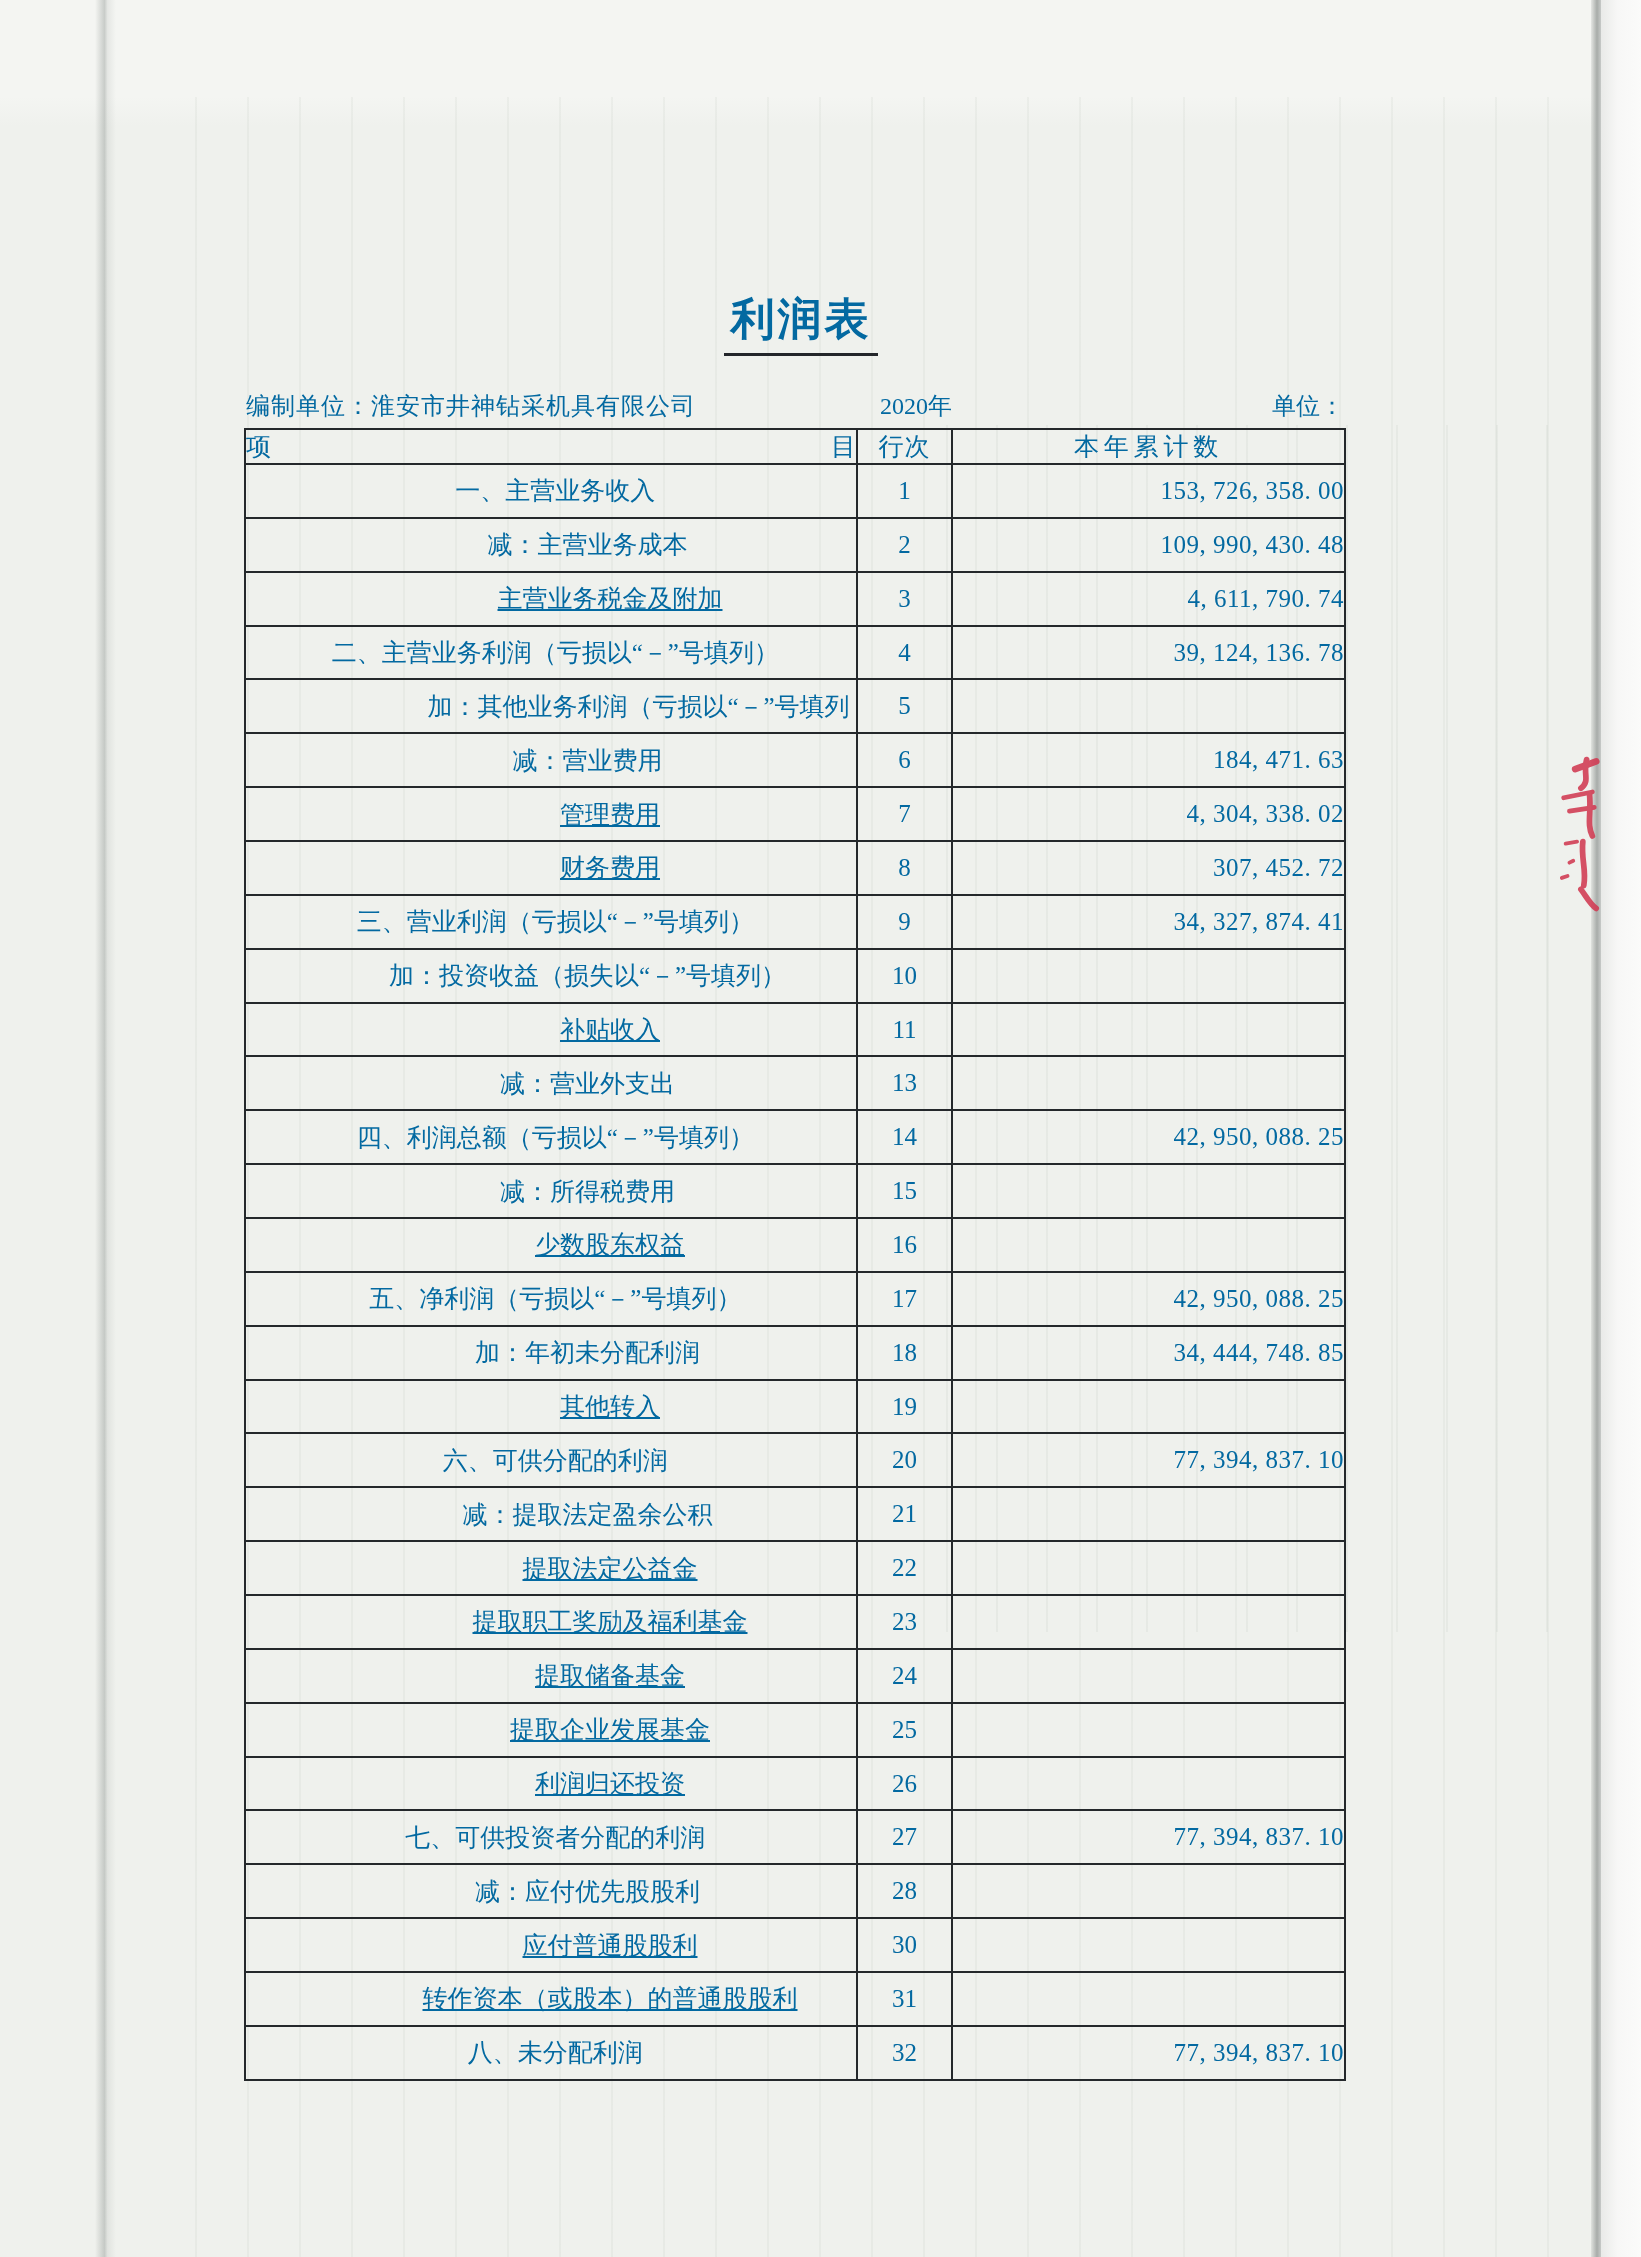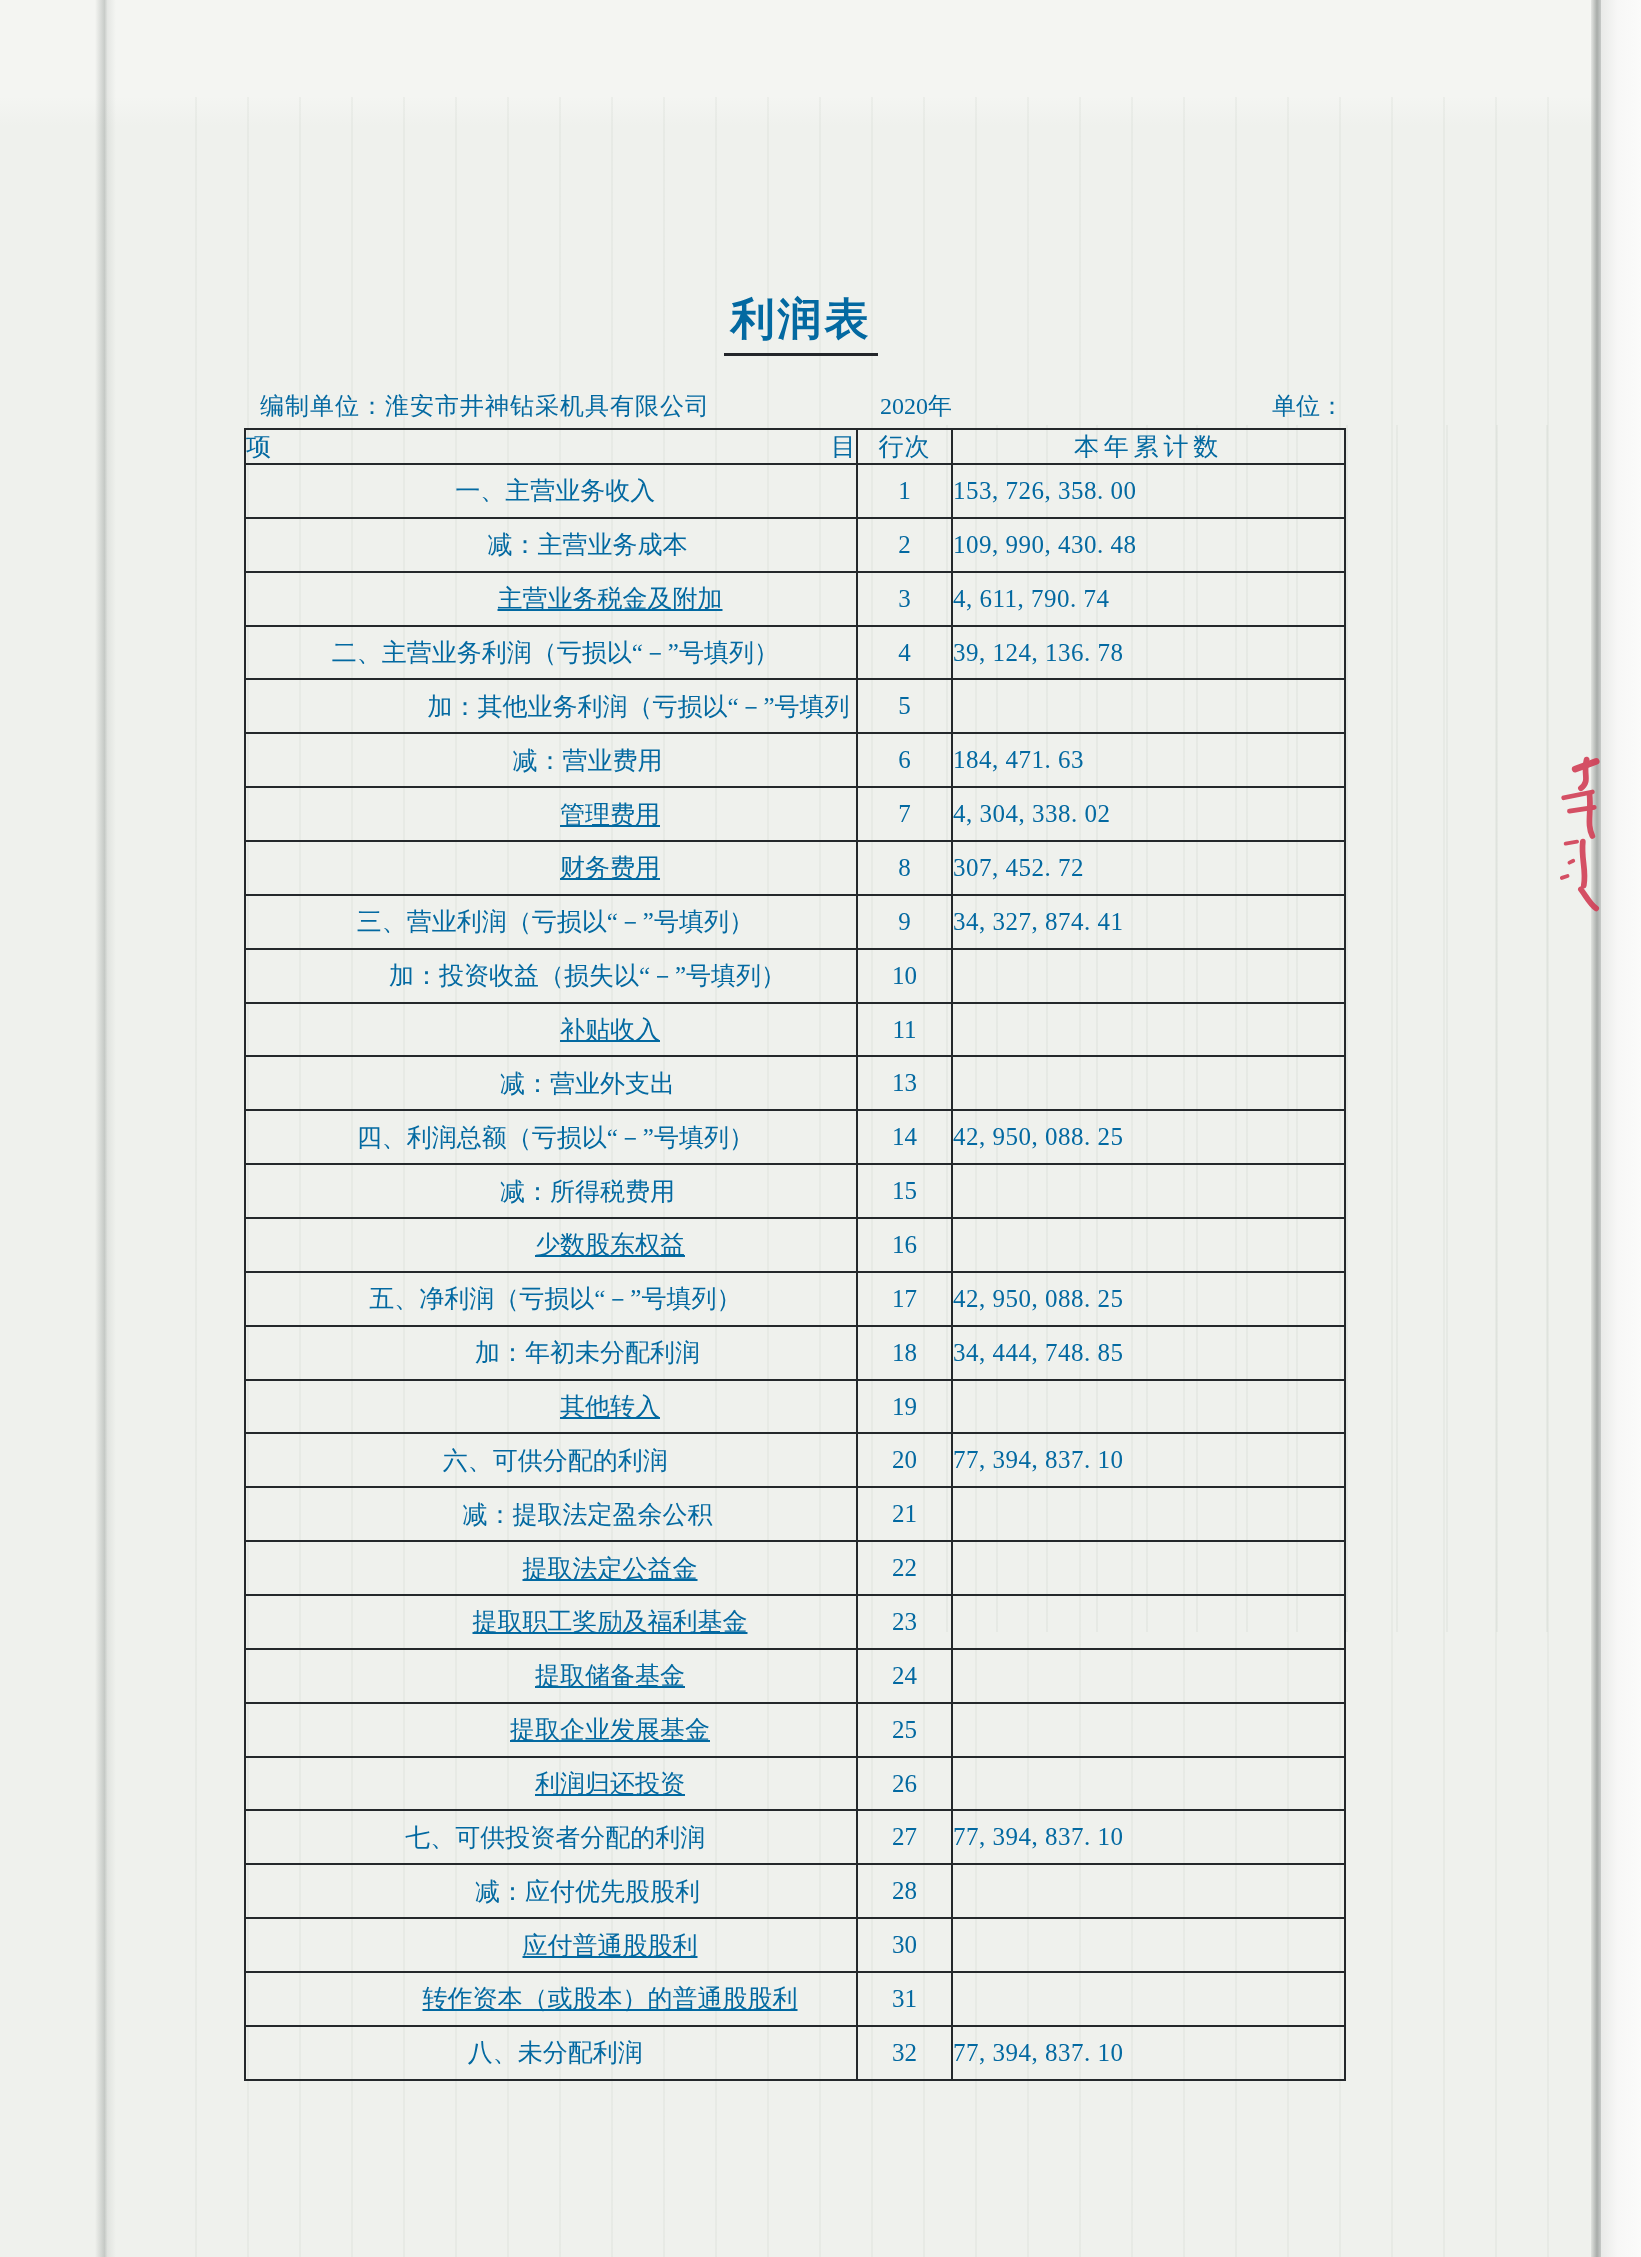--- a/index.html
+++ b/index.html
@@ -24,40 +24,40 @@
   .scan-bg{position:absolute;left:1601px;top:0;width:41px;height:2257px;
         background:linear-gradient(90deg,#e9eae8,#f7f7f6 40%,#fbfbfa);}
   
   .stamp{position:absolute;left:1558px;top:755px;width:42px;height:159px;overflow:hidden;opacity:.88;}
   
   .title{position:absolute;left:724px;top:290px;width:154px;text-align:center;
          font-size:44px;font-weight:bold;letter-spacing:2.9px;
          border-bottom:3.9px solid #23262a;padding-bottom:3.9px;}
   
   .meta{position:absolute;left:244px;top:390px;width:1100px;height:33px;font-size:24px;}
-  .meta .prep{position:absolute;left:16px;top:0;letter-spacing:1px;}
+  .meta .prep{position:absolute;left:2px;top:0;letter-spacing:1px;}
   .meta .year{position:absolute;left:636px;top:0;}
   .meta .unit{position:absolute;right:0;top:0;}
   
   table.sheet{position:absolute;left:244px;top:428px;width:1100px;height:1653px;
         border-collapse:collapse;table-layout:fixed;}
   table.sheet col.c-item{width:612px;} table.sheet col.c-line{width:95px;} table.sheet col.c-amt{width:393px;}
   table.sheet td,table.sheet th{border:2.9px solid #24282b;font-weight:normal;
         font-size:25px;overflow:hidden;white-space:nowrap;padding:0;}
   th.h-item{padding:0 198px 0 185px;} 
   .h-item-inner{display:flex;justify-content:space-between;}
   th.h-line{text-align:center;letter-spacing:1px;}
   th.h-amt{text-align:center;letter-spacing:4.8px;}
   td.item{text-align:center;}
   td.item.i0{padding-left:8.7px;}
   td.item.i1{padding-left:73px;}
   td.item.i2{padding-left:118px;text-decoration:underline;}
   td.item.i3{padding-left:175px;}
   td.line{text-align:center;font-size:24px;}
-  td.amt{text-align:left;padding-right:15.4px;font-size:25px;letter-spacing:0.5px;}
+  td.amt{text-align:right;padding-right:15.4px;font-size:25px;letter-spacing:0.5px;}
 </style>
 </head>
 <body>
 
 <div class="stage">
   <div class="paper"></div>
   <div class="ruling"></div>
   <div class="ruling2"></div>
   <div class="fold"></div>
   <div class="page-edge"></div>

